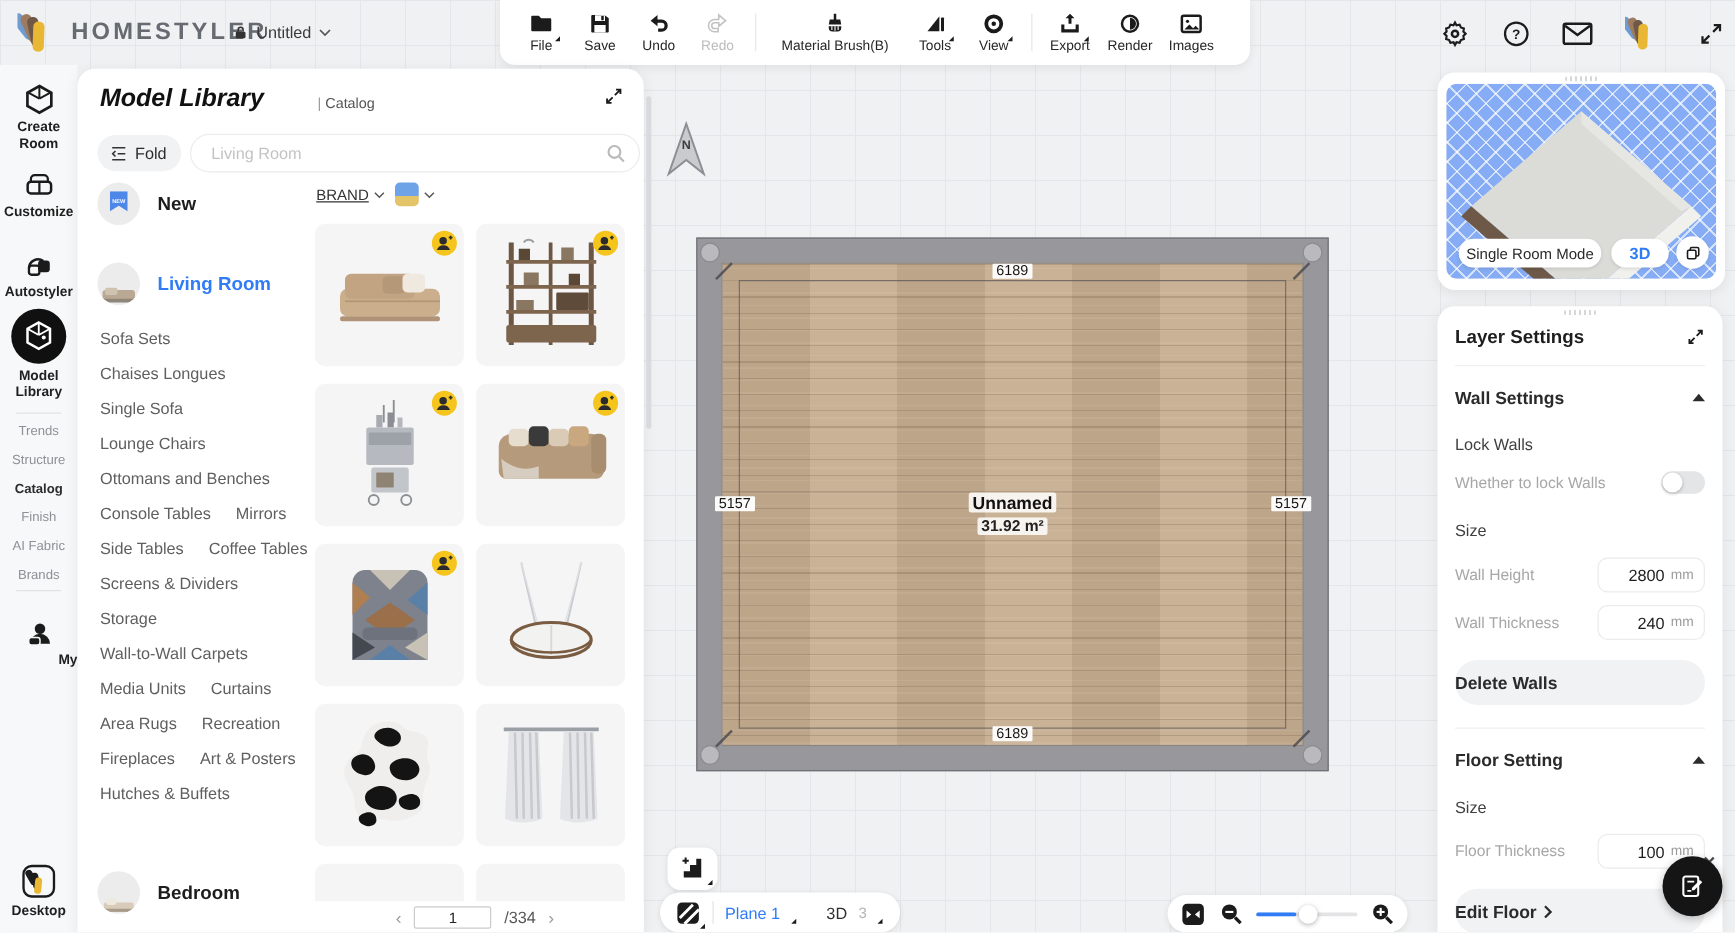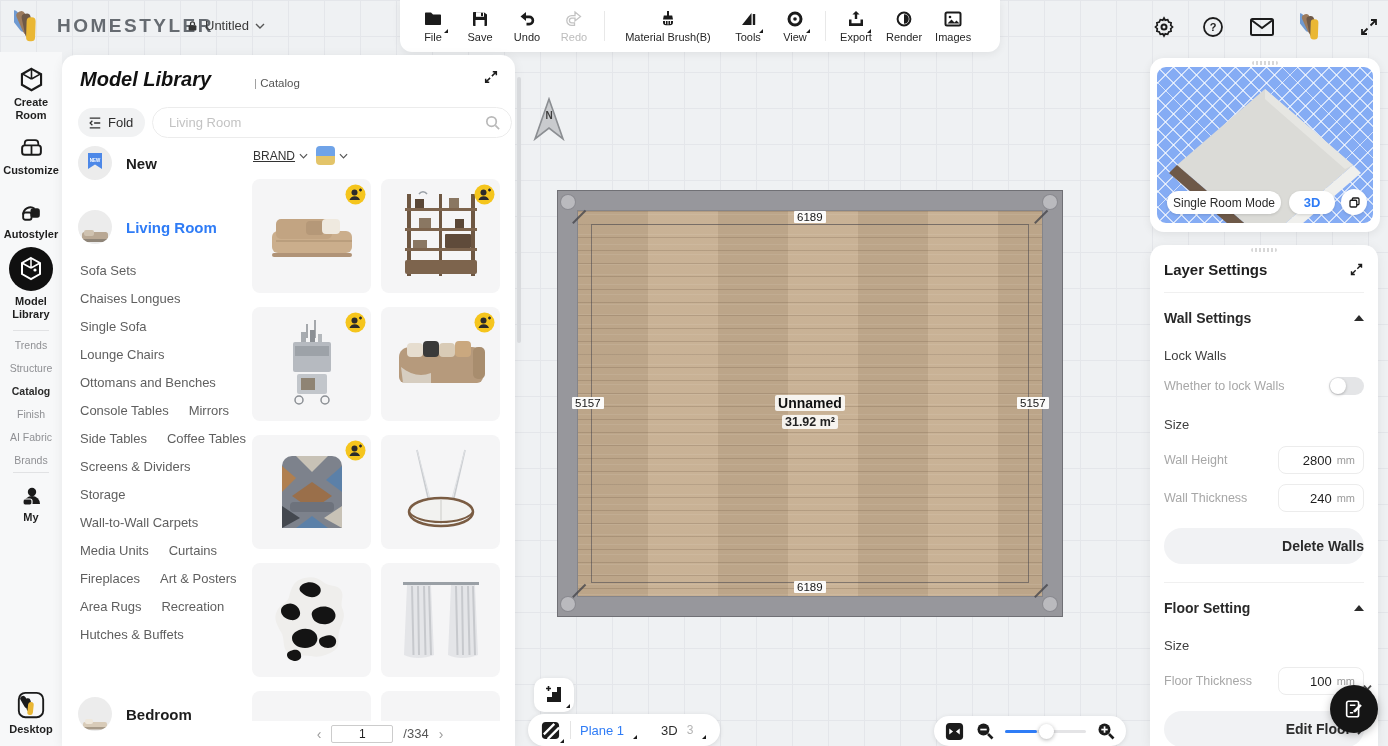--- a/index.html
+++ b/index.html
@@ -104,21 +104,21 @@
   .sub-h { margin-top:22px; font-size:13px; color:#3f3f3f; }
   .field { display:flex; align-items:center; justify-content:space-between; margin-top:14px; }
   .field .lbl { font-size:12.5px; color:#a7a7a7; }
   .toggle { width:35px; height:18px; border-radius:9px; background:#e4e5e7; position:relative; cursor:pointer; }
   .toggle .knob { position:absolute; left:1px; top:1px; width:16px; height:16px; border-radius:50%; background:#fff; box-shadow:0 1px 3px rgba(0,0,0,.25); }
   .numbox { width:86px; height:28px; border:1px solid #ececec; border-radius:8px; background:#fff; display:flex; align-items:center; justify-content:flex-end;
     padding-right:8px; gap:5px; cursor:text; }
   .numbox .v { font-size:13px; color:#1e1e1e; }
   .numbox .u { font-size:11px; color:#9b9b9b; }
   .pill-btn { margin-top:16px; width:100%; height:36px; border-radius:18px; background:#f1f2f4; border:none; font-size:14px; font-weight:700; color:#2b2b2b;
-    font-family:"Liberation Sans",sans-serif; cursor:pointer; display:flex; align-items:center; justify-content:flex-end; gap:6px; }
+    font-family:"Liberation Sans",sans-serif; cursor:pointer; display:flex; align-items:center; justify-content:flex-start; gap:6px; }
 
   
   .fab { position:absolute; left:1330px; top:685px; width:48px; height:48px; border-radius:50%; background:#151515; display:flex; align-items:center; justify-content:center; cursor:pointer; box-shadow:0 2px 8px rgba(0,0,0,.25); }
   .fab-x { position:absolute; left:1362px; top:682px; font-size:13px; font-weight:700; color:#4a4a4a; cursor:pointer; }
   .stairs-btn { position:absolute; left:534px; top:678px; width:40px; height:34px; background:#fff; border-radius:10px; box-shadow:0 1px 5px rgba(0,0,0,.1);
     display:flex; align-items:center; justify-content:center; cursor:pointer; }
   .stairs-btn .corner, .sq-corner { position:absolute; right:4px; bottom:4px; width:0; height:0; border-left:4px solid transparent; border-bottom:4px solid #1b1b1b; }
   .bottom-left { position:absolute; left:528px; top:714px; width:192px; height:32px; background:#fff; border-radius:16px; box-shadow:0 1px 5px rgba(0,0,0,.1);
     display:flex; align-items:center; padding:0 12px; gap:9px; }
   .bl-div { width:1px; height:18px; background:#e4e4e4; }
@@ -311,21 +311,21 @@
     <div class="rail-div" style="top:278px;"></div>
     <div class="rail-sub" style="top:282px;">
       <div>Trends</div>
       <div>Structure</div>
       <div class="active">Catalog</div>
       <div>Finish</div>
       <div>AI Fabric</div>
       <div>Brands</div>
     </div>
     <div class="rail-div" style="top:420px;"></div>
-    <div class="rail-item" style="top:432px;">
+    <div class="rail-item" style="top:443px;text-align:right;">
       <svg width="26" height="24" viewBox="0 0 24 24">
           <circle cx="13" cy="8" r="4.2" fill="#1b1b1b"></circle>
           <path d="M5 20a8 8 0 0116 0z" fill="#1b1b1b"></path>
           <rect x="4" y="15" width="9" height="6" rx="2" fill="#1b1b1b" stroke="#f7f8f9" stroke-width="1.2"></rect>
         </svg>
       <div class="lbl">My</div>
     </div>
     <div class="rail-item" style="top:638px;">
       <svg width="30" height="30" viewBox="0 0 32 32">
           <rect x="3" y="3" width="26" height="26" rx="7" fill="none" stroke="#1b1b1b" stroke-width="2"></rect>
@@ -427,26 +427,26 @@
           <span>Storage</span>
         </div>
       <div class="cat-row">
           <span>Wall-to-Wall Carpets</span>
         </div>
       <div class="cat-row">
           <span>Media Units</span>
           <span>Curtains</span>
         </div>
       <div class="cat-row">
+          <span>Area Rugs</span>
+          <span>Recreation</span>
+        </div>
+      <div class="cat-row">
           <span>Fireplaces</span>
           <span>Art &amp; Posters</span>
-        </div>
-      <div class="cat-row">
-          <span>Area Rugs</span>
-          <span>Recreation</span>
         </div>
       <div class="cat-row">
           <span>Hutches &amp; Buffets</span>
         </div>
     </div>
 
     <div class="room-row" style="left:16px;top:642px;">
       <div class="room-thumb" style="display:flex;align-items:flex-end;justify-content:center;">
         <svg width="26" height="14" viewBox="0 0 26 14">
             <rect x="1" y="5" width="24" height="6" rx="2" fill="#d8cbb8"></rect>

